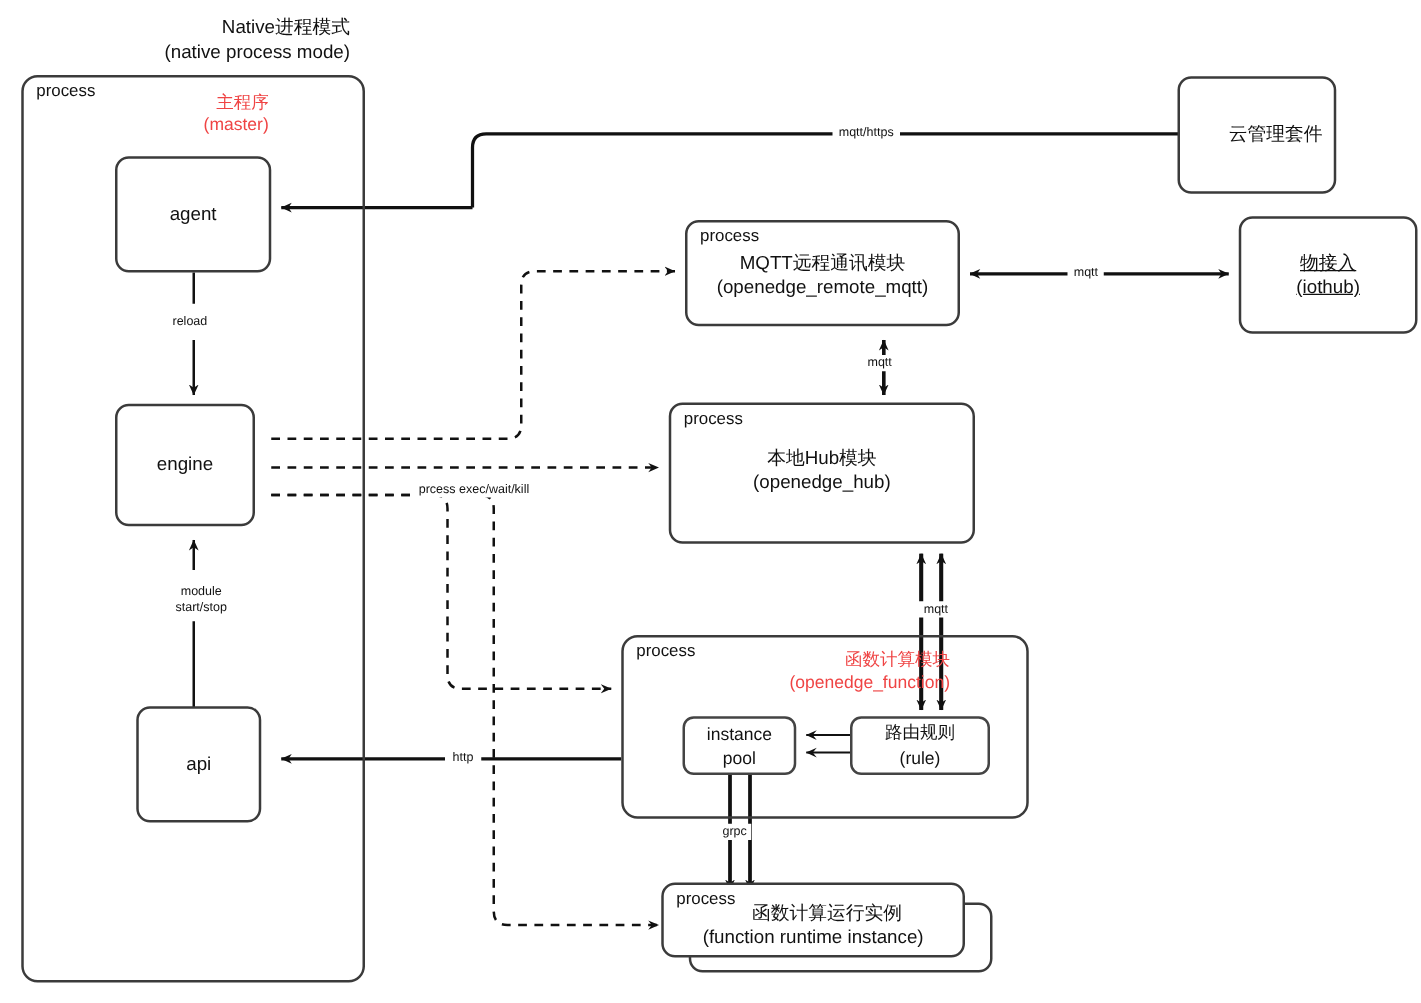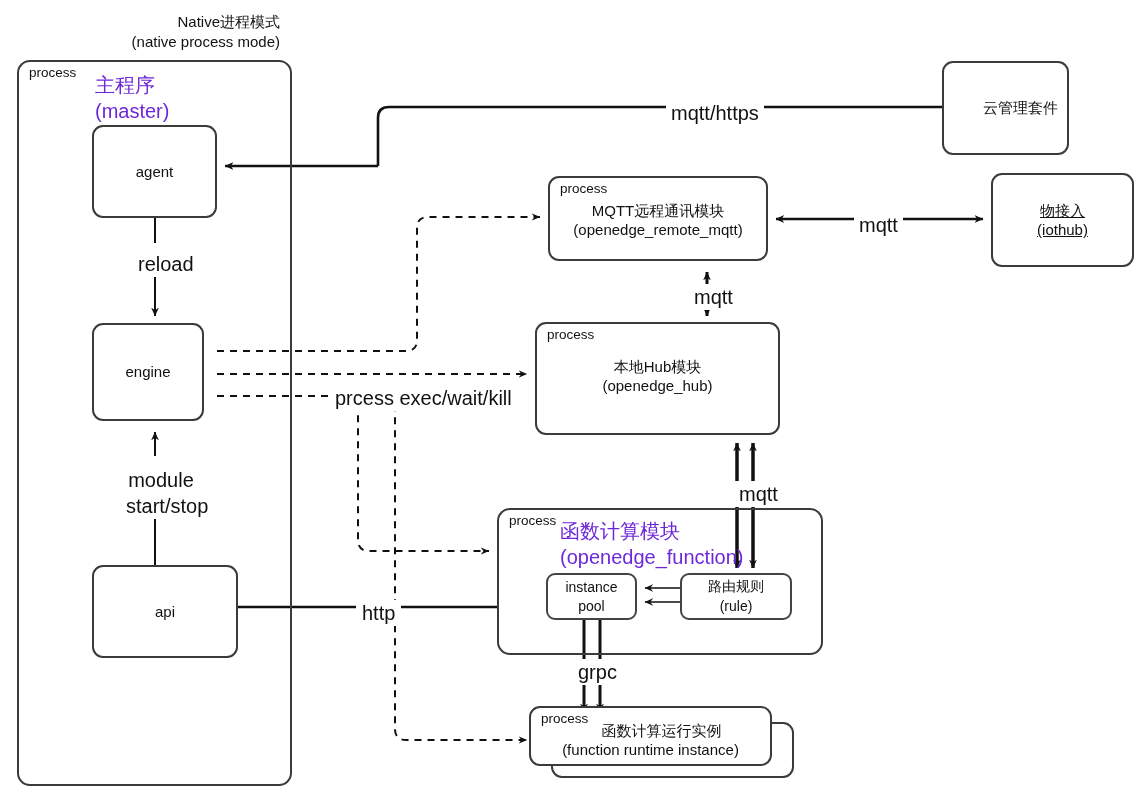--- a/index.html
+++ b/index.html
@@ -65,41 +65,41 @@
     white-space: nowrap;
   }
   .node-label {
     font-size: 15px;
     line-height: 1.3;
     text-align: center;
     white-space: nowrap;
   }
   .free-text {
     position: absolute;
-    font-size: 20px;
+    font-size: 10px;
     color: #111;
     line-height: 1.3;
     text-align: center;
     white-space: nowrap;
     background: #ffffff;
   }
   .heading {
     position: absolute;
     text-align: right;
     font-size: 15px;
     line-height: 1.35;
     color: #111;
     white-space: nowrap;
   }
   .grp-title {
     position: absolute;
-    text-align: left;
-    font-size: 20px;
+    text-align: right;
+    font-size: 14px;
     line-height: 1.3;
-    color: #6d28d9;
+    color: #ef4444;
     white-space: nowrap;
   }
   .stack-shadow {
     position: absolute;
     box-sizing: border-box;
     background: #ffffff;
     border: 2.4px solid #3b3b3b;
     border-radius: 11px;
   }
 </style>
@@ -177,21 +177,21 @@
   </div>
 
   <div class="node" style="left:92px; top:125px; width:125px; height:93px;">
     <div class="node-label">agent</div>
   </div>
 
   <div class="node" style="left:92px; top:323px; width:112px; height:98px;">
     <div class="node-label">engine</div>
   </div>
 
-  <div class="node" style="left:92px; top:565px; width:146px; height:93px;">
+  <div class="node" style="left:109px; top:565px; width:100px; height:93px;">
     <div class="node-label">api</div>
   </div>
 
   <div class="node" style="left:942px; top:61px; width:127px; height:94px;padding-left:30px;">
     <div class="node-label">云管理套件</div>
   </div>
 
   <div class="node" style="left:991px; top:173px; width:143px; height:94px;text-decoration:underline;">
     <div class="node-label">物接入</div>
     <div class="node-label">(iothub)</div>

